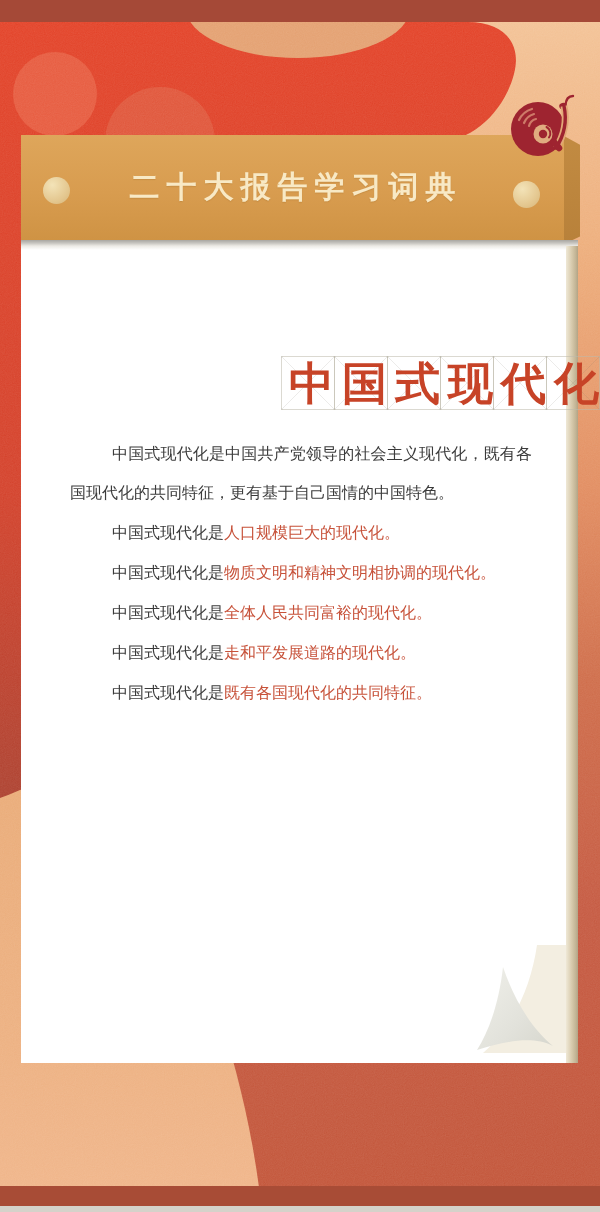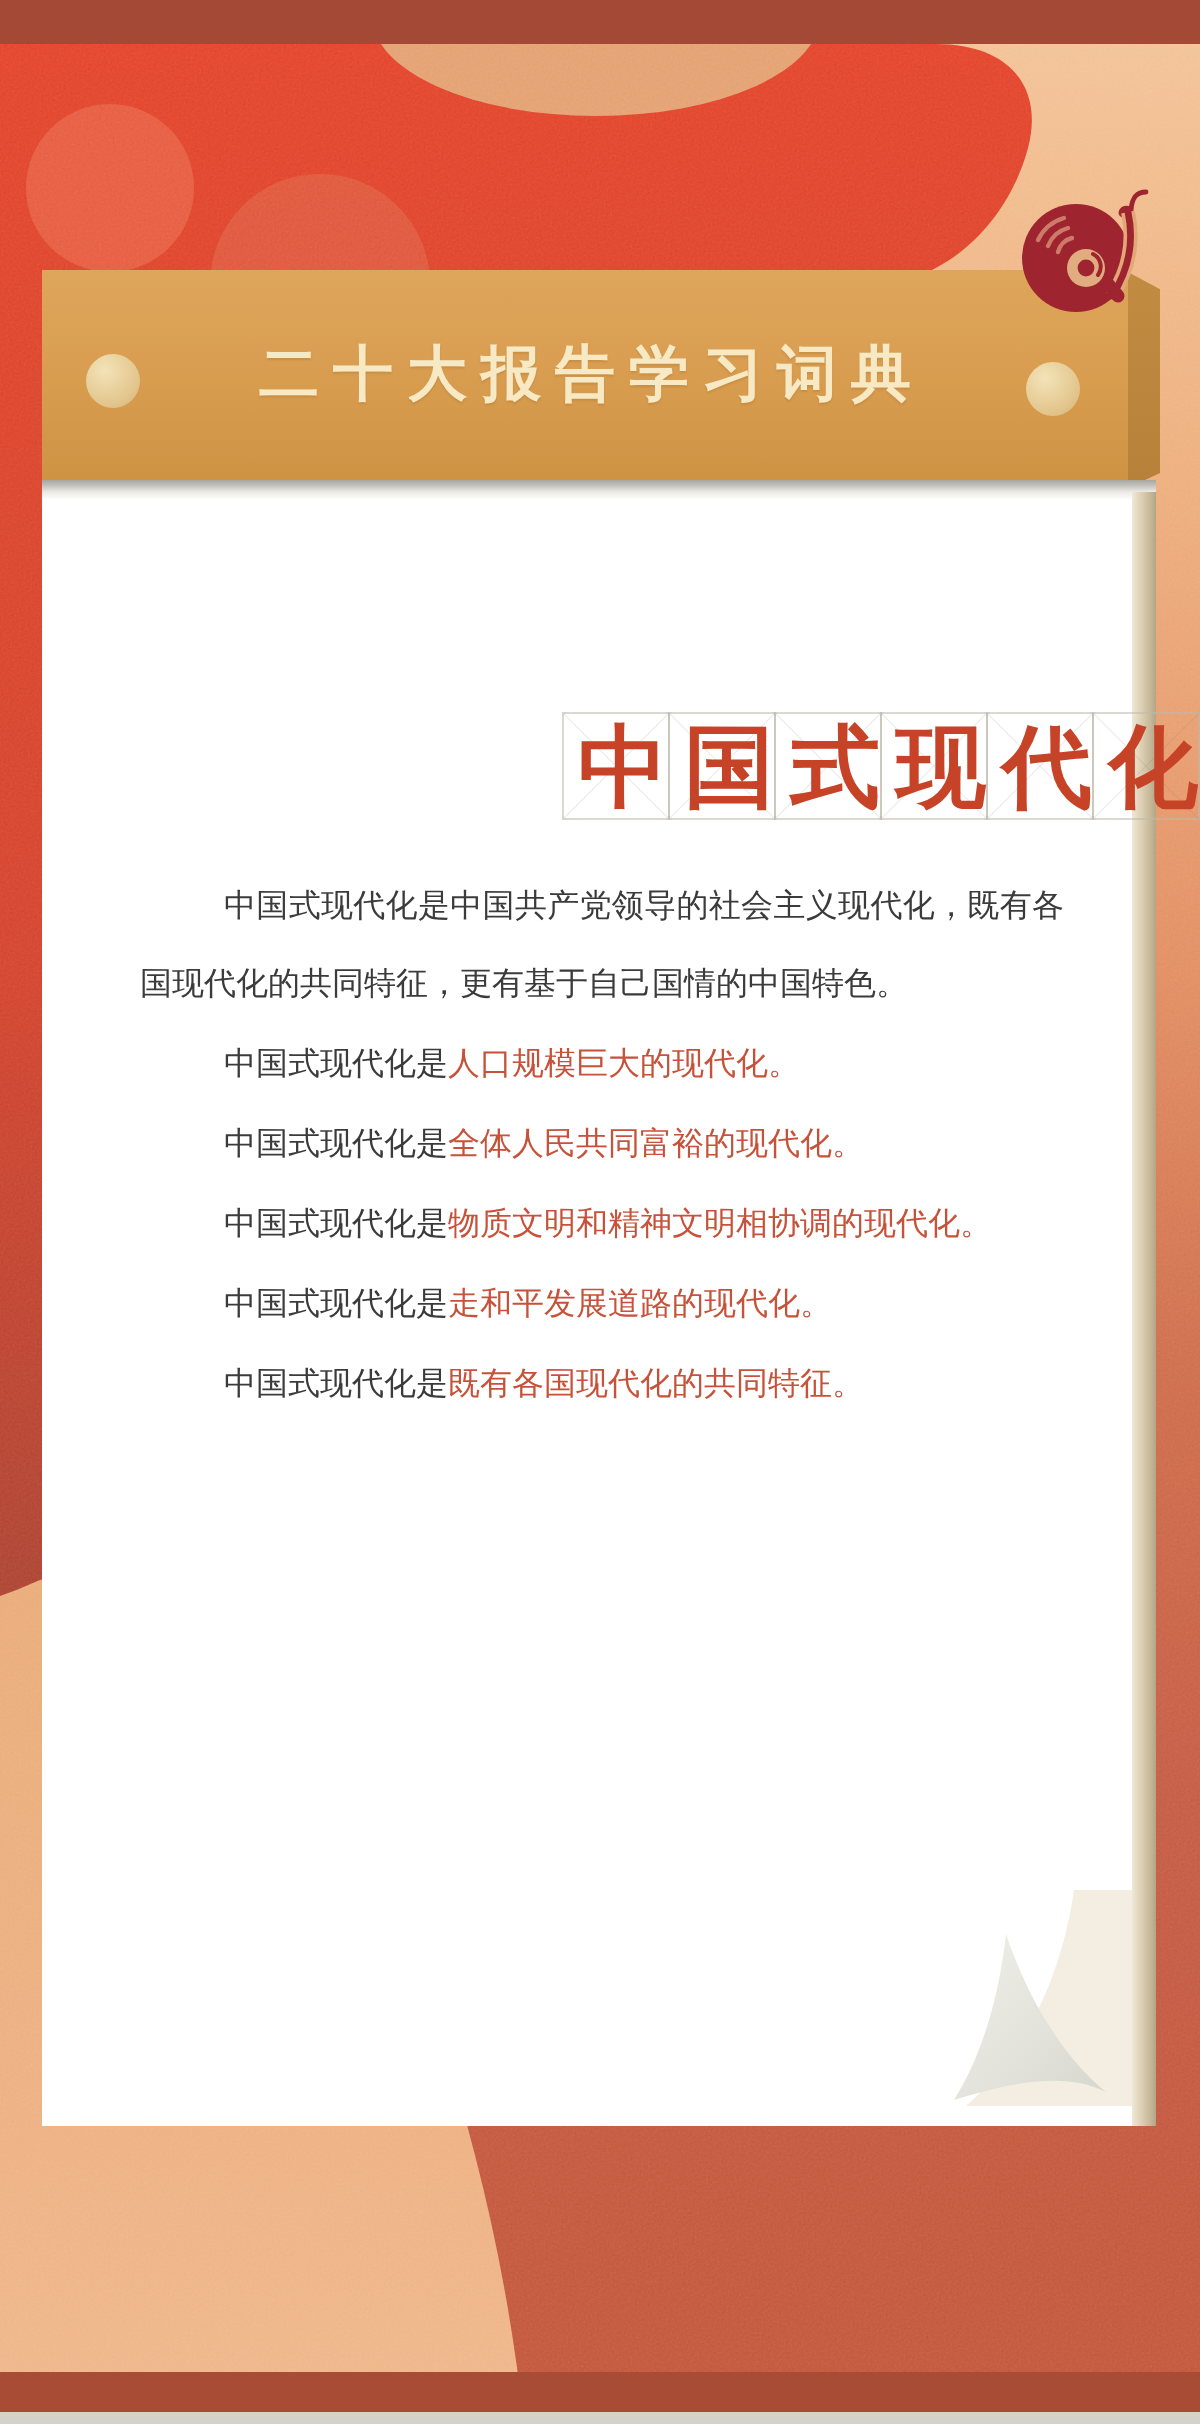--- a/index.html
+++ b/index.html
@@ -134,22 +134,22 @@
     <div class="card-edge"></div>
   </div>
 
   <div class="title-grid">
     <span class="tchar">中</span><span class="tchar">国</span><span class="tchar">式</span><span class="tchar">现</span><span class="tchar">代</span><span class="tchar">化</span>
   </div>
 
   <div class="doc-body">
     <p><span>中国式现代化是中国共产党领导的社会主义现代化，既有各国现代化的共同特征，更有基于自己国情的中国特色。</span><span class="hl"></span></p>
     <p><span>中国式现代化是</span><span class="hl">人口规模巨大的现代化。</span></p>
+    <p><span>中国式现代化是</span><span class="hl">物质文明和精神文明相协调的现代化。</span></p>
     <p><span>中国式现代化是</span><span class="hl">全体人民共同富裕的现代化。</span></p>
-    <p><span>中国式现代化是</span><span class="hl">物质文明和精神文明相协调的现代化。</span></p>
     <p><span>中国式现代化是</span><span class="hl">走和平发展道路的现代化。</span></p>
     <p><span>中国式现代化是</span><span class="hl">既有各国现代化的共同特征。</span></p>
   </div>
 
   <svg width="89" height="118" viewBox="0 0 89 118" style="position:absolute;left:477px;top:945px;" aria-hidden="true">
     <defs>
       <linearGradient id="gCurl" x1="0" y1="0" x2="1" y2="1">
         <stop offset="0" stop-color="#F0F0EA"></stop>
         <stop offset="0.6" stop-color="#E2E2DB"></stop>
         <stop offset="1" stop-color="#D6D6CD"></stop>

